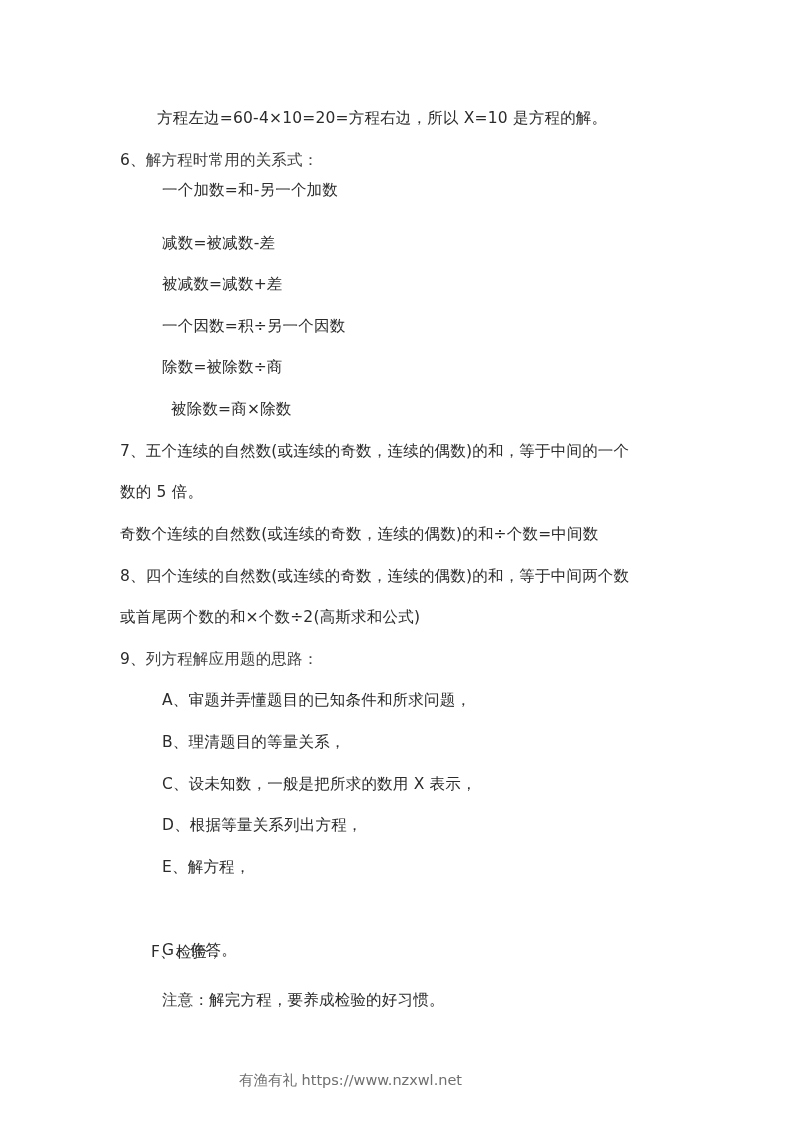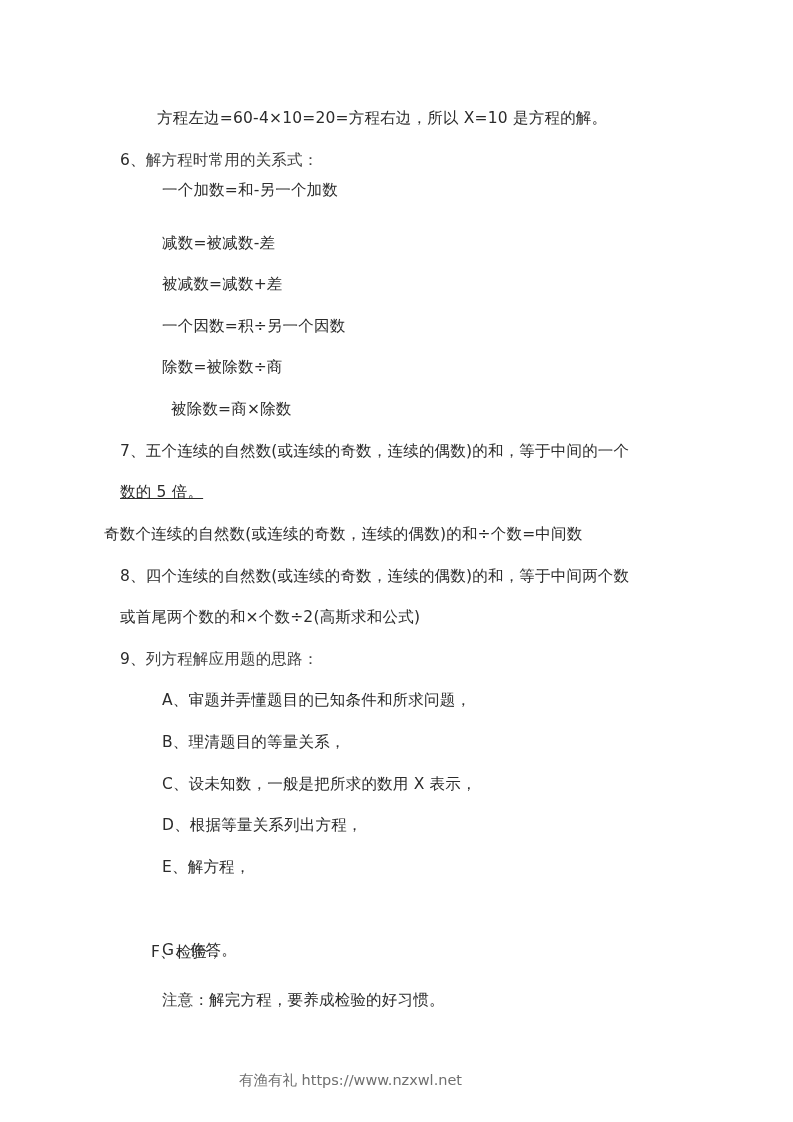--- a/index.html
+++ b/index.html
@@ -48,22 +48,22 @@
   </div>
 
   <div class="line" style="left:162px; top:180px;">一个加数=和-另一个加数</div>
   <div class="line" style="left:162px; top:233px;">减数=被减数-差</div>
   <div class="line" style="left:162px; top:274px;">被减数=减数+差</div>
   <div class="line" style="left:162px; top:316px;">一个因数=积÷另一个因数</div>
   <div class="line" style="left:162px; top:357px;">除数=被除数÷商</div>
   <div class="line" style="left:162px; top:399px;margin-left:9px;">被除数=商×除数</div>
 
   <div class="line" style="left:120px; top:441px;">7、五个连续的自然数(或连续的奇数，连续的偶数)的和，等于中间的一个</div>
-  <div class="line" style="left:120px; top:482px;text-decoration:underline;">数的 5 倍。</div>
-  <div class="line" style="left:104px; top:524px;text-align:right;">奇数个连续的自然数(或连续的奇数，连续的偶数)的和÷个数=中间数</div>
+  <div class="line" style="left:120px; top:482px;">数的 5 倍。</div>
+  <div class="line" style="left:120px; top:524px;text-align:right;">奇数个连续的自然数(或连续的奇数，连续的偶数)的和÷个数=中间数</div>
 
   <div class="line" style="left:120px; top:566px;">8、四个连续的自然数(或连续的奇数，连续的偶数)的和，等于中间两个数</div>
   <div class="line" style="left:120px; top:607px;">或首尾两个数的和×个数÷2(高斯求和公式)</div>
 
   <div class="line" style="left:120px; top:649px;">
     <span>9、</span><span class="accent">列方程解应用题的思路：</span>
   </div>
 
   <div class="line" style="left:162px; top:690px;">A、审题并弄懂题目的已知条件和所求问题，</div>
   <div class="line" style="left:162px; top:732px;">B、理清题目的等量关系，</div>

